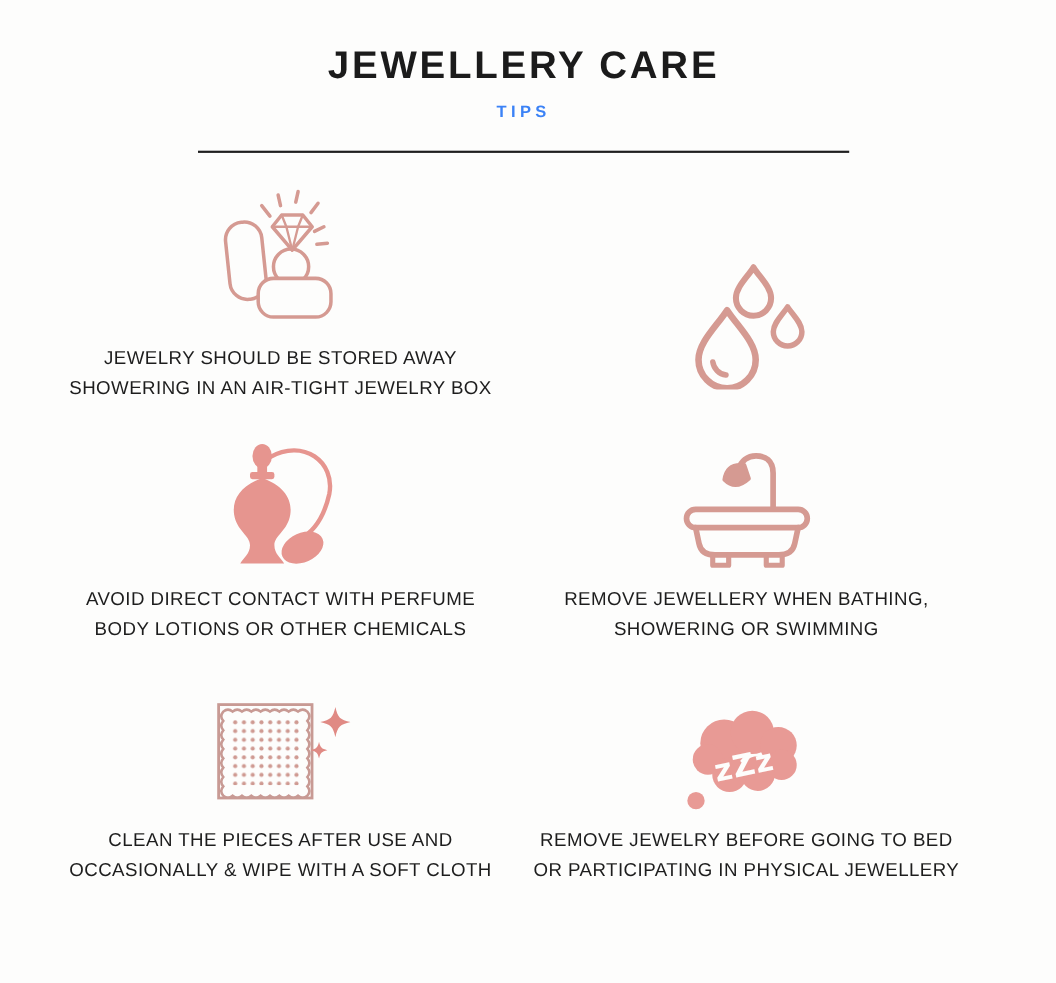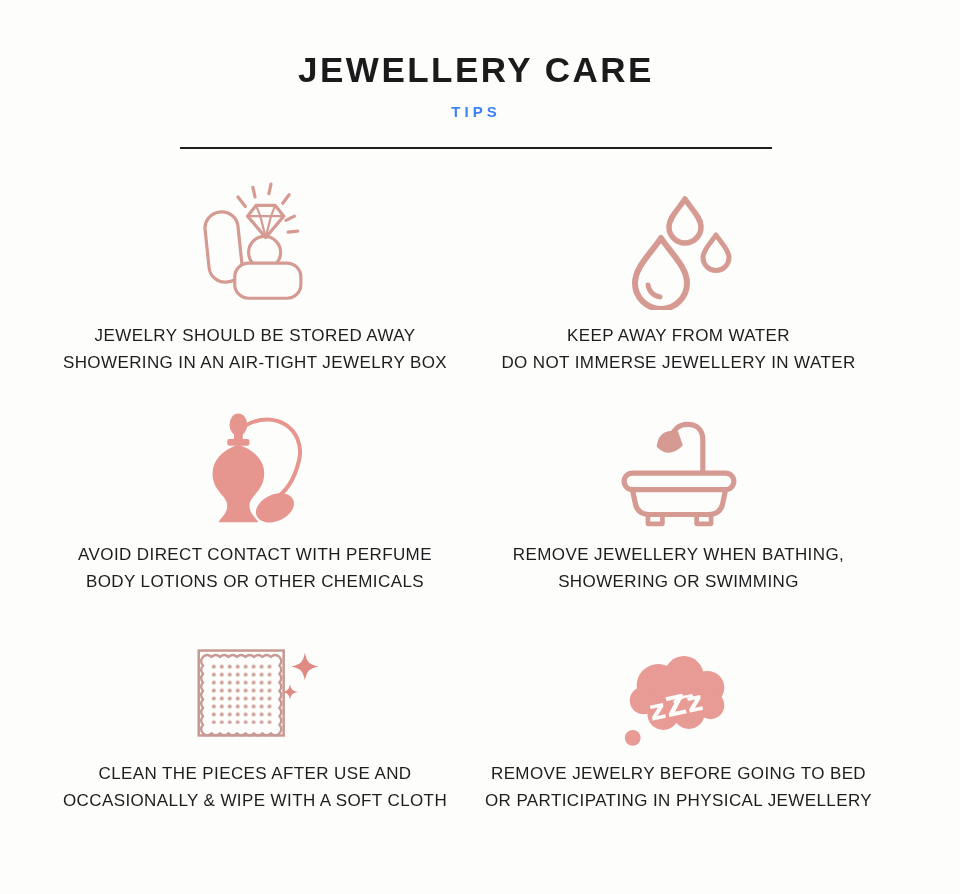--- a/index.html
+++ b/index.html
@@ -3,21 +3,21 @@
 <meta charset="utf-8">
 <style>
   html,body{margin:0;padding:0;}
   body{
     width:960px;height:894px;
     background:#fdfdfc;
     font-family:"Liberation Sans", sans-serif;
     color:#1d1d1d;
     overflow:hidden;
   }
-  .sheet{padding-top:50px;}
+  .sheet{padding-top:40px;}
   .header{width:862px;margin-left:45px;text-align:center;}
   .title{
     font-size:35px;font-weight:800;letter-spacing:2.5px;
     color:#1b1b1b;
   }
   .subtitle{
     margin-top:13px;font-size:15px;font-weight:700;letter-spacing:4px;
     color:#3b82f6;
   }
   .divider{
@@ -98,24 +98,20 @@
           </g>
 
           <g transform="translate(66,28)">
             <path d="M 0,-21 C 5.5,-12 16,-3 16,7 A 16,16 0 1 1 -16,7 C -16,-3 -5.5,-12 0,-21 Z" stroke-width="5.5"></path>
           </g>
 
           <g transform="translate(97,60)">
             <path d="M 0,-17 C 4.5,-10 13,-2.5 13,5.5 A 13,13 0 1 1 -13,5.5 C -13,-2.5 -4.5,-10 0,-17 Z" stroke-width="5"></path>
           </g>
         </svg>
-      </div>
-      <div class="caption">
-        <div>KEEP AWAY FROM WATER</div>
-        <div>DO NOT IMMERSE JEWELLERY IN WATER</div>
       </div>
     </div>
 
     <div class="cell">
       <div class="icon-wrap">
         <svg width="122" height="120" viewBox="0 0 110 106" fill="none">
 
           <path d="M 46,14 C 74,-2 100,18 95,44 C 91,62 84,74 71,81" stroke="#e6958f" stroke-width="3.6" stroke-linecap="round"></path>
 
           <ellipse cx="73" cy="88" rx="18" ry="12" transform="rotate(-24 73 88)" fill="#e6958f"></ellipse>

